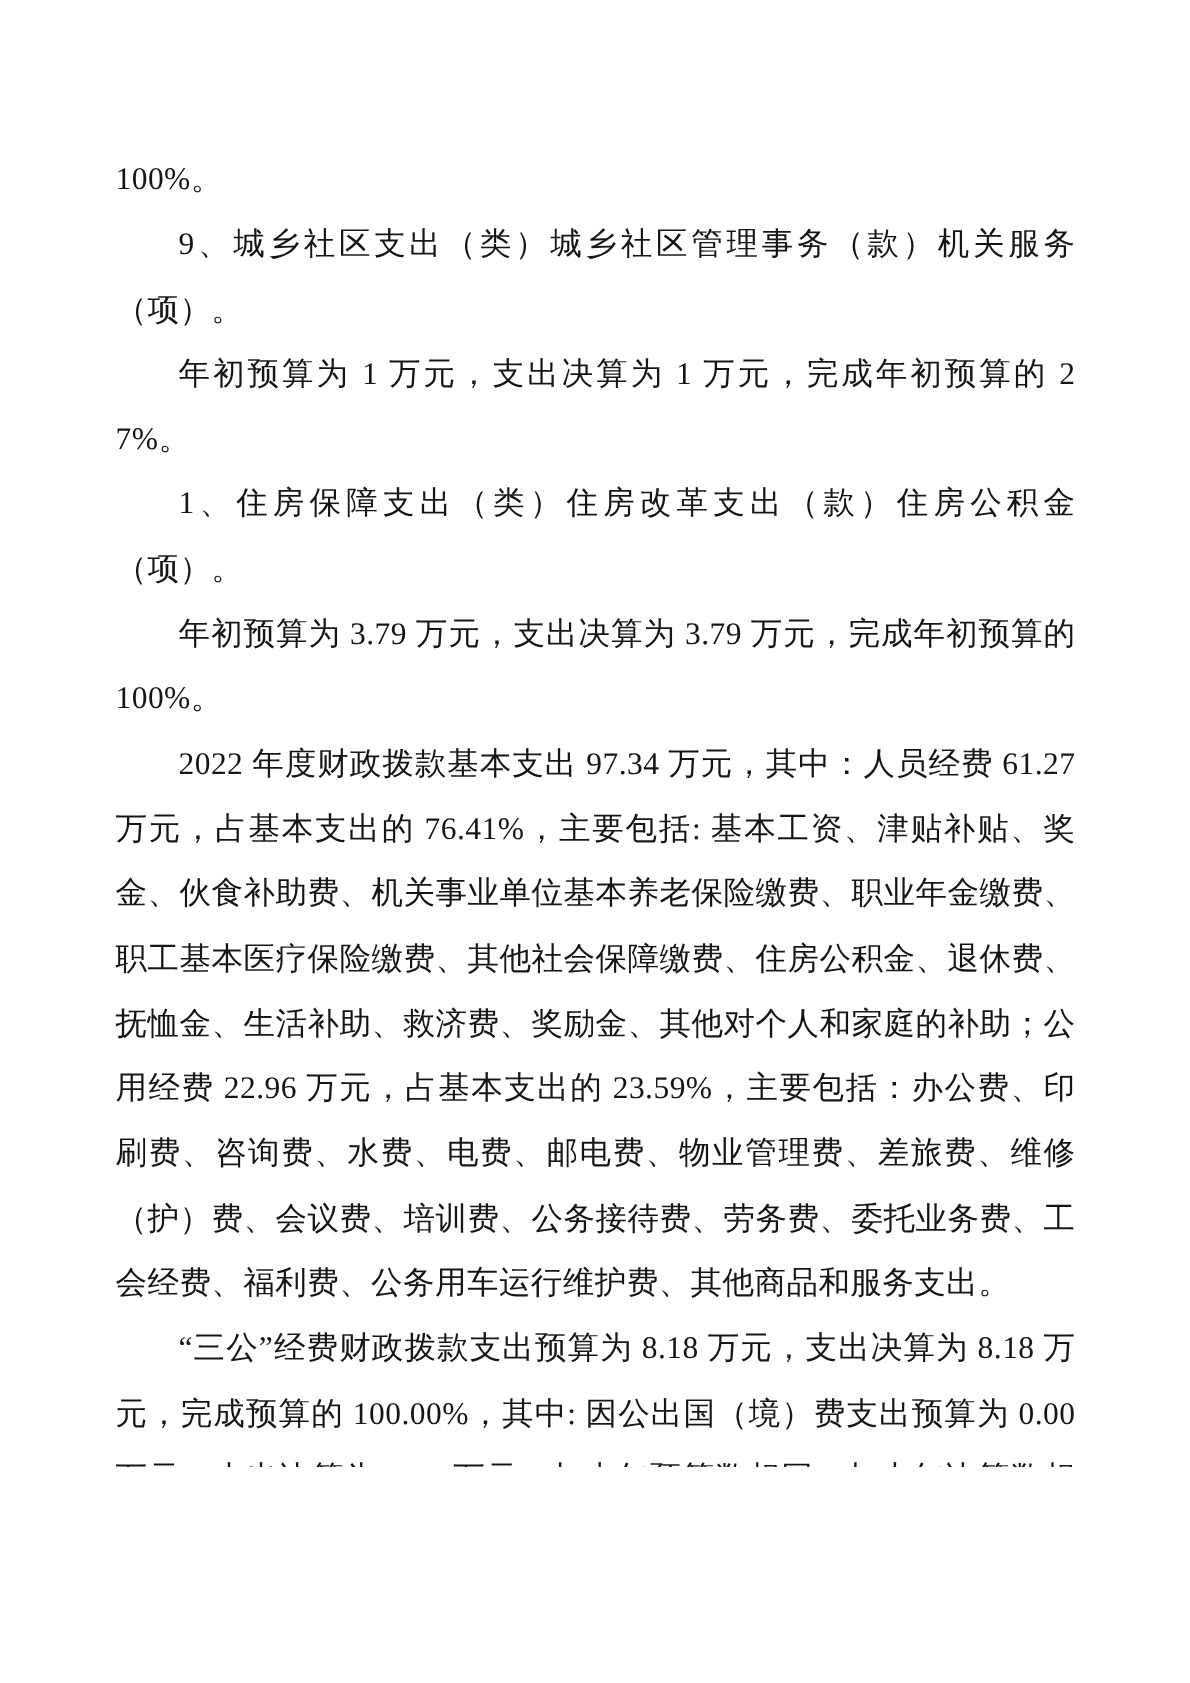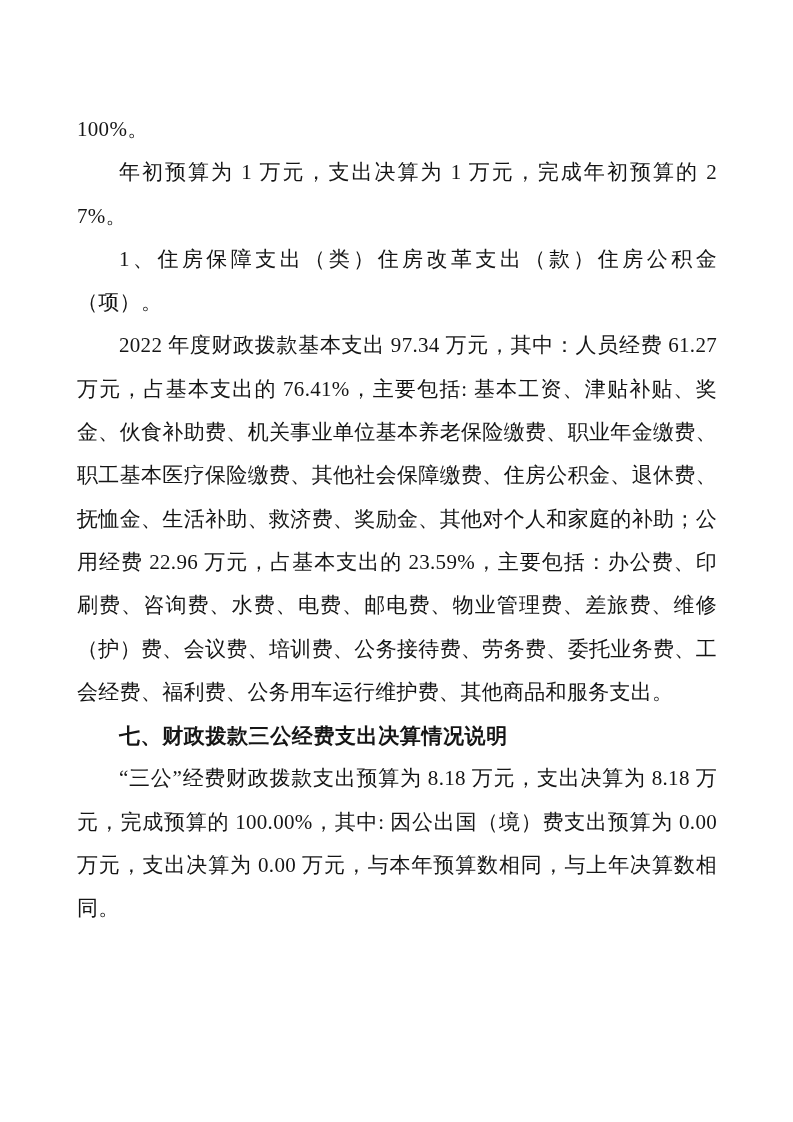--- a/index.html
+++ b/index.html
@@ -5,21 +5,21 @@
   * { box-sizing: border-box; }
   html, body {
     margin: 0;
     padding: 0;
     background: #ffffff;
   }
   .page {
     position: relative;
     width: 793px;
     height: 972px;
-    margin: 16px auto;
+    margin: 6px auto;
     background: #ffffff;
     color: #151515;
     font-family: "Liberation Serif", serif;
     overflow: hidden;
   }
   .content {
     position: absolute;
     top: 92px;
     left: 77px;
     width: 640px;
@@ -54,20 +54,21 @@
     font-family: Liberation Serif, serif;
   }
 </style>
 </head>
 <body>
 
 <div class="page">
   <div class="content">
 
   <p class="plain">100%。</p>
+      <p class="indent">9、城乡社区支出（类）城乡社区管理事务（款）机关服务（项）。</p>
       <p class="indent">年初预算为 1 万元，支出决算为 1 万元，完成年初预算的 27%。</p>
       <p class="indent">1、住房保障支出（类）住房改革支出（款）住房公积金（项）。</p>
+      <p class="indent">年初预算为 3.79 万元，支出决算为 3.79 万元，完成年初预算的 100%。</p>
       <p class="indent">2022 年度财政拨款基本支出 97.34 万元，其中：人员经费 61.27 万元，占基本支出的 76.41%，主要包括: 基本工资、津贴补贴、奖金、伙食补助费、机关事业单位基本养老保险缴费、职业年金缴费、职工基本医疗保险缴费、其他社会保障缴费、住房公积金、退休费、抚恤金、生活补助、救济费、奖励金、其他对个人和家庭的补助；公用经费 22.96 万元，占基本支出的 23.59%，主要包括：办公费、印刷费、咨询费、水费、电费、邮电费、物业管理费、差旅费、维修（护）费、会议费、培训费、公务接待费、劳务费、委托业务费、工会经费、福利费、公务用车运行维护费、其他商品和服务支出。</p>
-      <p class="heading">七、财政拨款三公经费支出决算情况说明</p>
       <p class="indent">“三公”经费财政拨款支出预算为 8.18 万元，支出决算为 8.18 万元，完成预算的 100.00%，其中: 因公出国（境）费支出预算为 0.00 万元，支出决算为 0.00 万元，与本年预算数相同，与上年决算数相同。</p>
     </div>
   <div class="footer">- 11 -</div>
 </div>
 
 </body></html>

